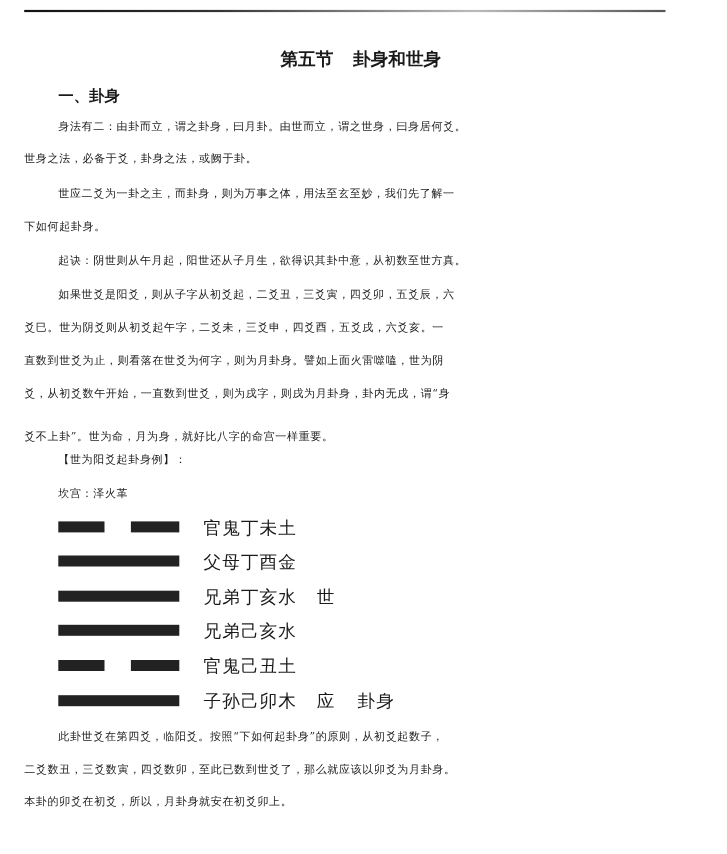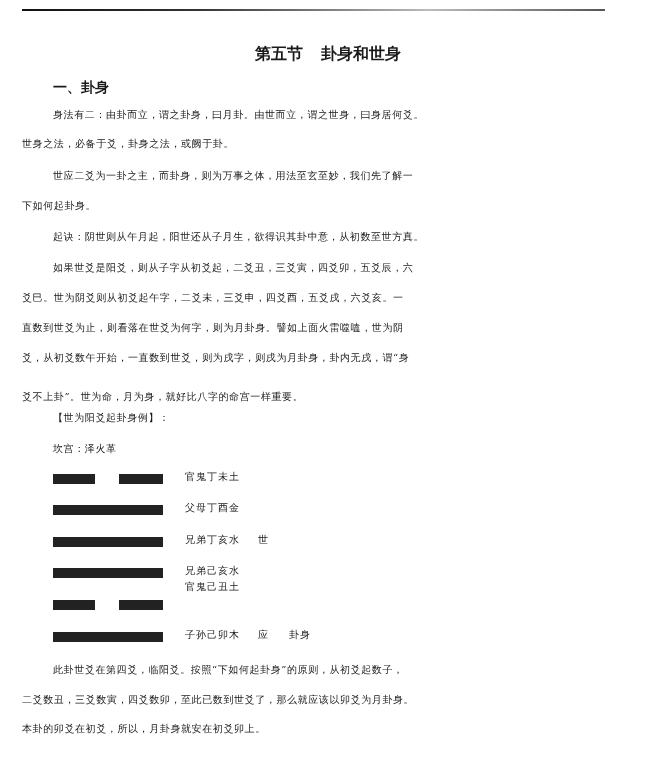--- a/index.html
+++ b/index.html
@@ -25,21 +25,21 @@
   }
   .indent { left: 53px; }
   .yao {
     position: absolute; left: 53px; height: 10px; width: 110px;
   }
   .yao .seg { position: absolute; top: 0; height: 10px; background: #222; }
   .yao.yang .seg { left: 0; width: 110px; }
   .yao.yin .seg.a { left: 0; width: 42px; }
   .yao.yin .seg.b { left: 66px; width: 44px; }
   .yao-label {
-    position: absolute; left: 185px; font-size: 10px; white-space: nowrap; letter-spacing: 1px;
+    position: absolute; left: 185px; font-size: 16px; white-space: nowrap; letter-spacing: 1px;
   }
   .yao-label .mark { margin-left: 18px; }
   .yao-label .mark2 { margin-left: 20px; }
 </style>
 </head>
 <body>
 
 <div class="top-rule"></div>
 
 <div class="title">
@@ -83,21 +83,21 @@
 
 <div class="yao yang" style="top:568px">
     <div class="seg"></div>
   </div>
 <div class="yao-label" style="top:564px"><span>兄弟己亥水</span></div>
 
 <div class="yao yin" style="top:600px">
     <div class="seg a"></div>
     <div class="seg b"></div>
   </div>
-<div class="yao-label" style="top:580px"><span>官鬼己丑土</span></div>
+<div class="yao-label" style="top:596px"><span>官鬼己丑土</span></div>
 
 <div class="yao yang" style="top:632px">
     <div class="seg"></div>
   </div>
 <div class="yao-label" style="top:628px"><span>子孙己卯木</span><span class="mark">应</span><span class="mark2">卦身</span></div>
 
 <div class="line indent" style="top:663px">此卦世爻在第四爻，临阳爻。按照“下如何起卦身”的原则，从初爻起数子，</div>
 <div class="line" style="top:693px">二爻数丑，三爻数寅，四爻数卯，至此已数到世爻了，那么就应该以卯爻为月卦身。</div>
 <div class="line" style="top:722px">本卦的卯爻在初爻，所以，月卦身就安在初爻卯上。</div>
 

